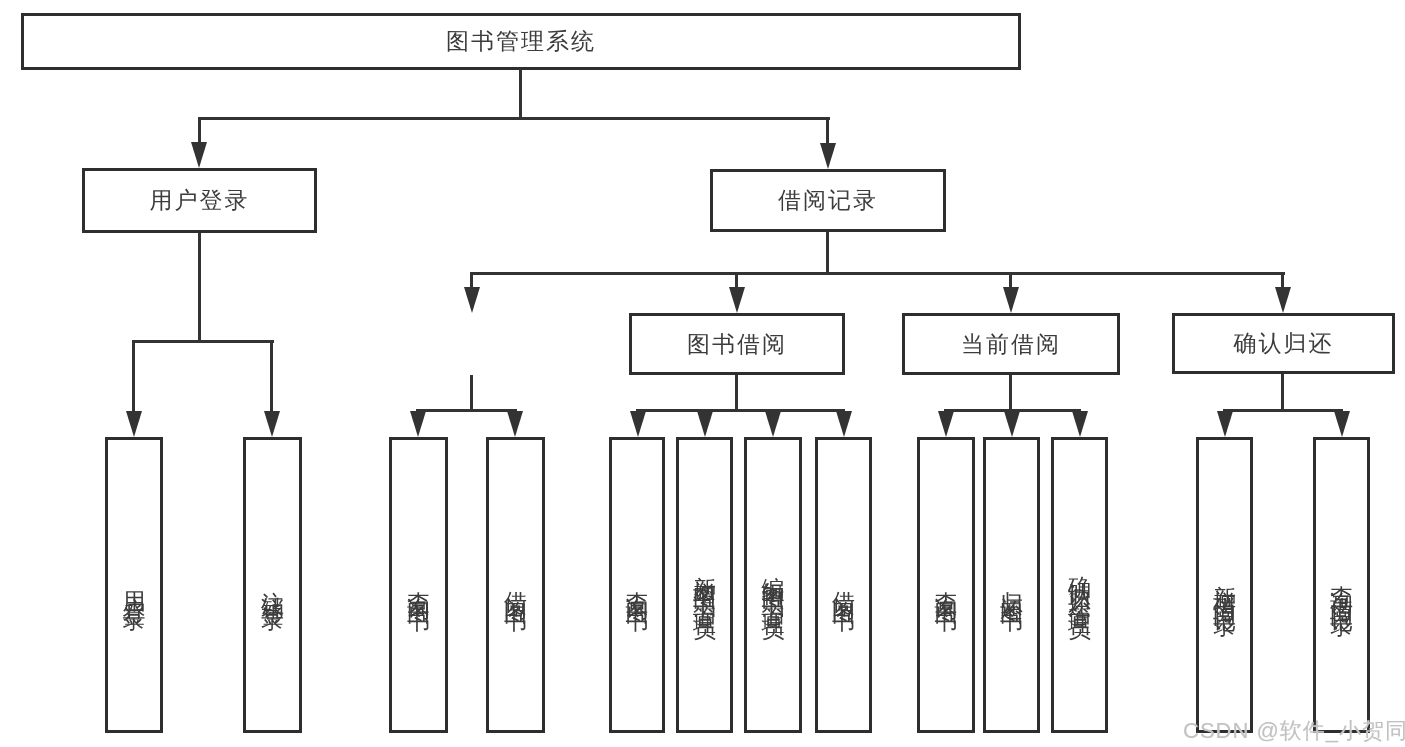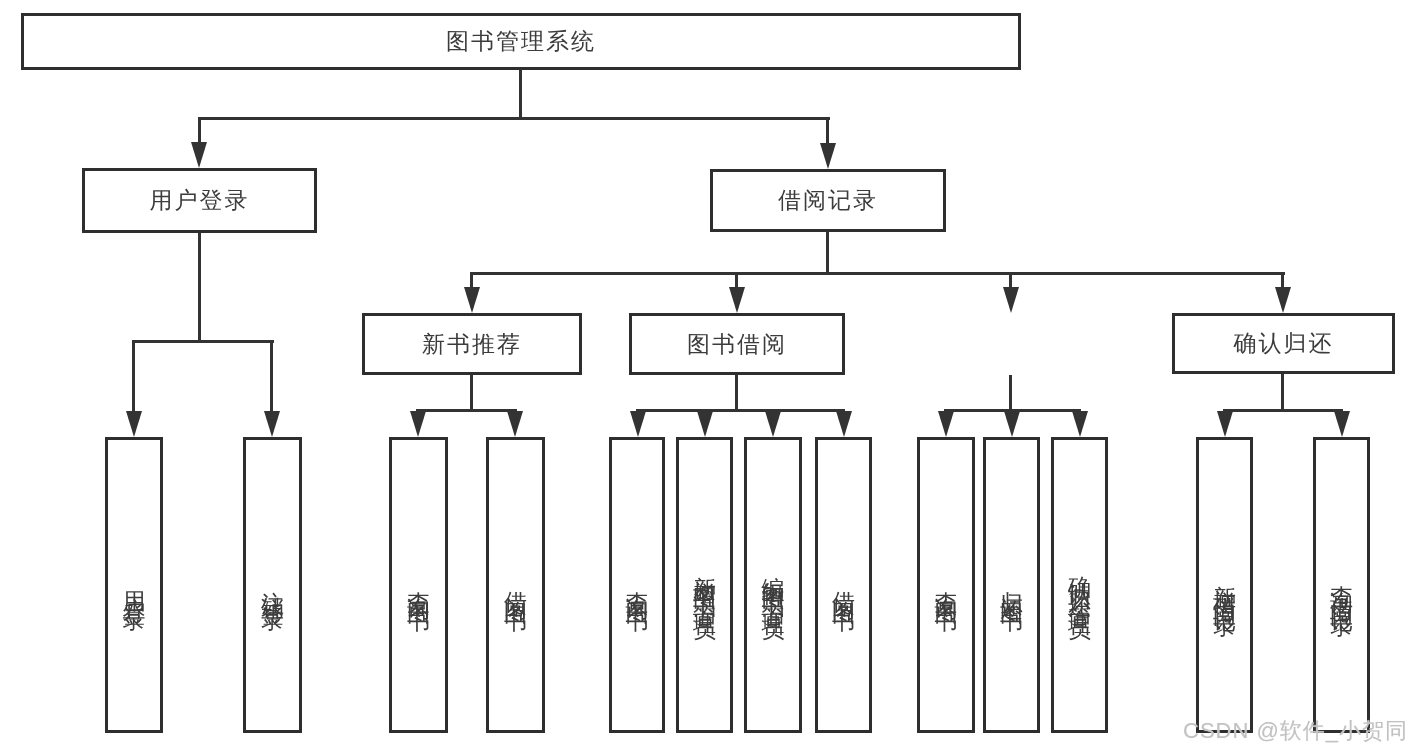--- a/index.html
+++ b/index.html
@@ -32,24 +32,24 @@
 <body>
 
 <div id="canvas">
 
   <div class="box hbox" style="left:21px;top:13px;width:1000px;height:57px;">图书管理系统</div>
 
   <div class="box hbox" style="left:82px;top:168px;width:235px;height:65px;">用户登录</div>
 
   <div class="box hbox" style="left:710px;top:169px;width:236px;height:63px;">借阅记录</div>
 
-  <div class="box hbox" style="left:362px;top:313px;width:220px;height:62px;">新书推荐</div>
 
   <div class="box hbox" style="left:629px;top:313px;width:216px;height:62px;">图书借阅</div>
 
+  <div class="box hbox" style="left:902px;top:313px;width:218px;height:62px;">当前借阅</div>
 
   <div class="box hbox" style="left:1172px;top:313px;width:223px;height:61px;">确认归还</div>
 
   <div class="box vbox" style="left:105px;top:437px;width:58px;height:296px;">用户登录</div>
 
   <div class="box vbox" style="left:243px;top:437px;width:59px;height:296px;">注销登录</div>
 
   <div class="box vbox" style="left:389px;top:437px;width:59px;height:296px;">查询图书</div>
 
   <div class="box vbox" style="left:486px;top:437px;width:59px;height:296px;">借阅图书</div>

